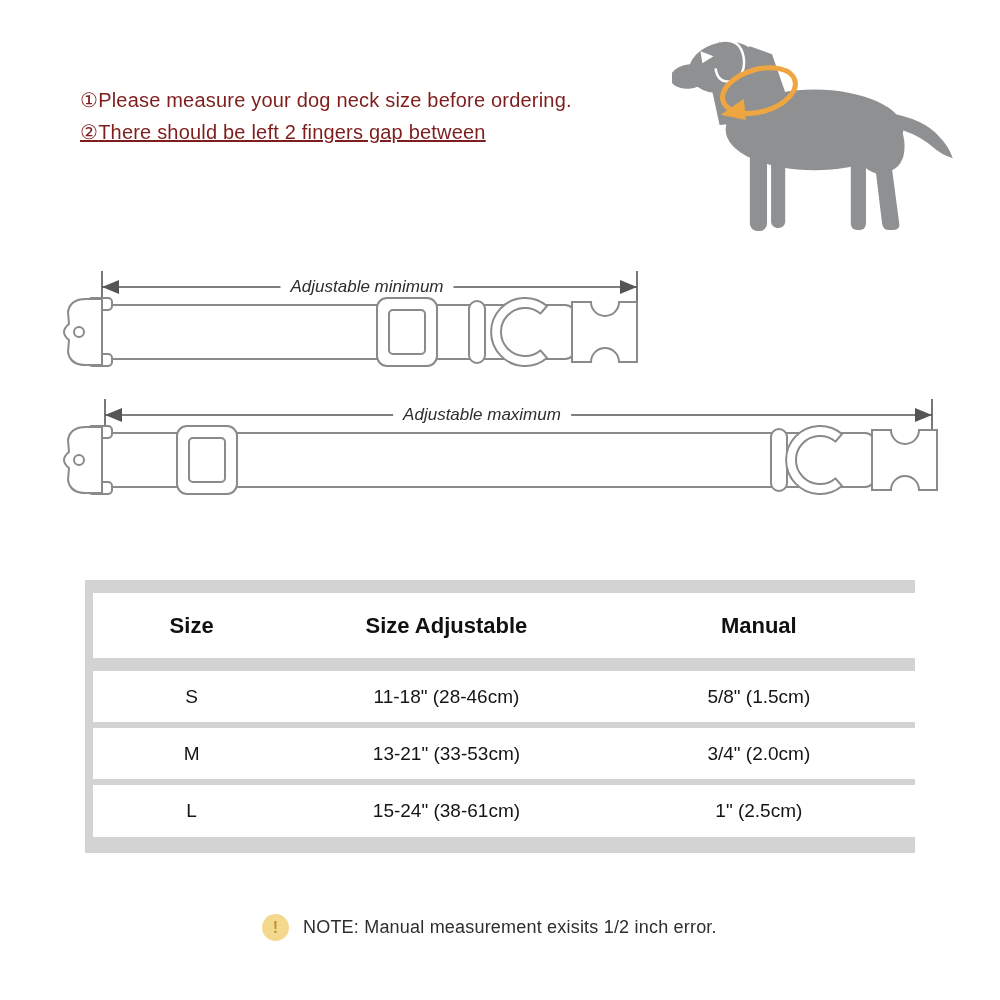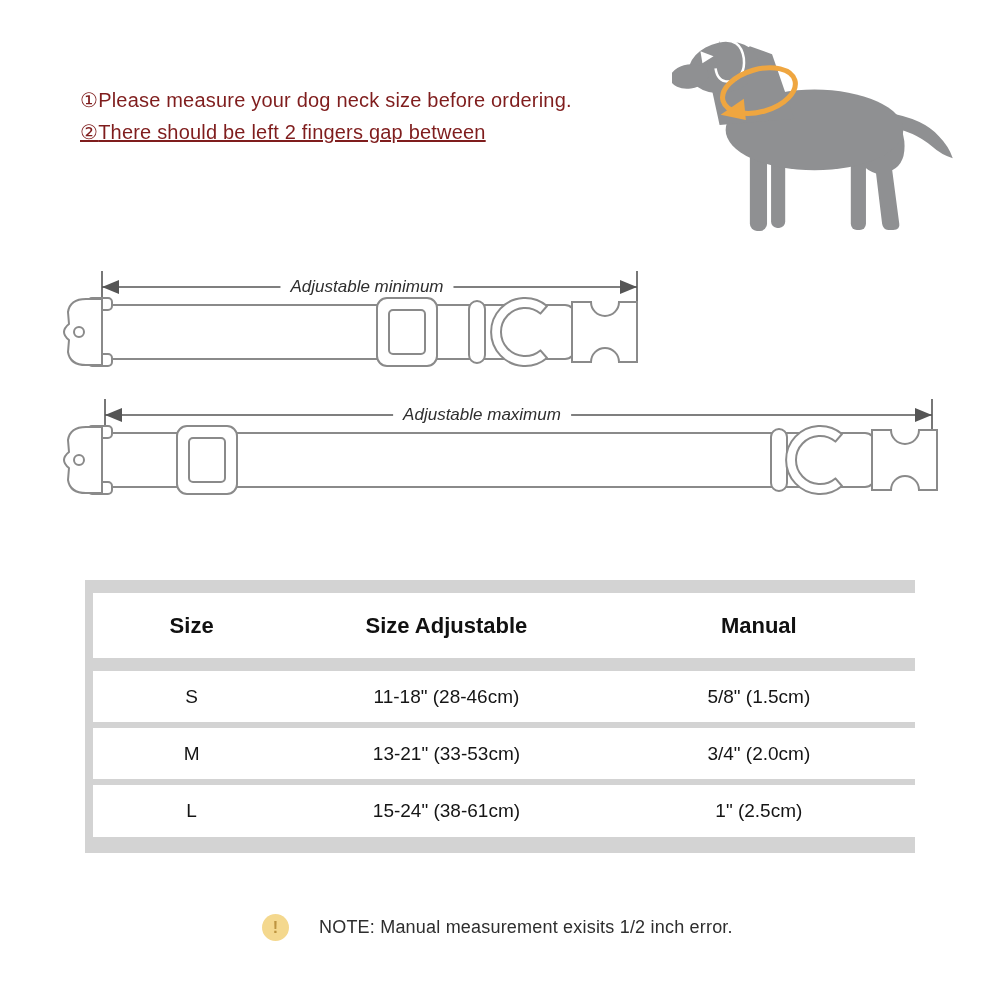--- a/index.html
+++ b/index.html
@@ -41,21 +41,21 @@
   .t-data{height:51px;margin-bottom:6px;font-size:19px;color:#151515;}
   .t-last{height:52px;margin-bottom:0;}
 
   
   .note{position:absolute;left:262px;top:914px;display:flex;align-items:center;}
   .note-icon{
     width:27px;height:27px;border-radius:50%;background:#f4d88e;color:#bd9440;
     font-size:16px;font-weight:bold;display:flex;align-items:center;justify-content:center;
     flex:0 0 auto;
   }
-  .note-text{margin-left:30px;font-size:18px;color:#2e2e2e;letter-spacing:0.2px;text-align:right;}
+  .note-text{margin-left:14px;font-size:18px;color:#2e2e2e;letter-spacing:0.2px;text-align:right;}
 </style>
 </head>
 <body>
 
 <div class="canvas">
 
   <section class="instructions">
     <p><span>①</span><span>Please measure your dog neck size before ordering.</span></p>
     <p class="gap"><span>②</span><span>There should be left 2 fingers gap between</span></p>
   </section>

